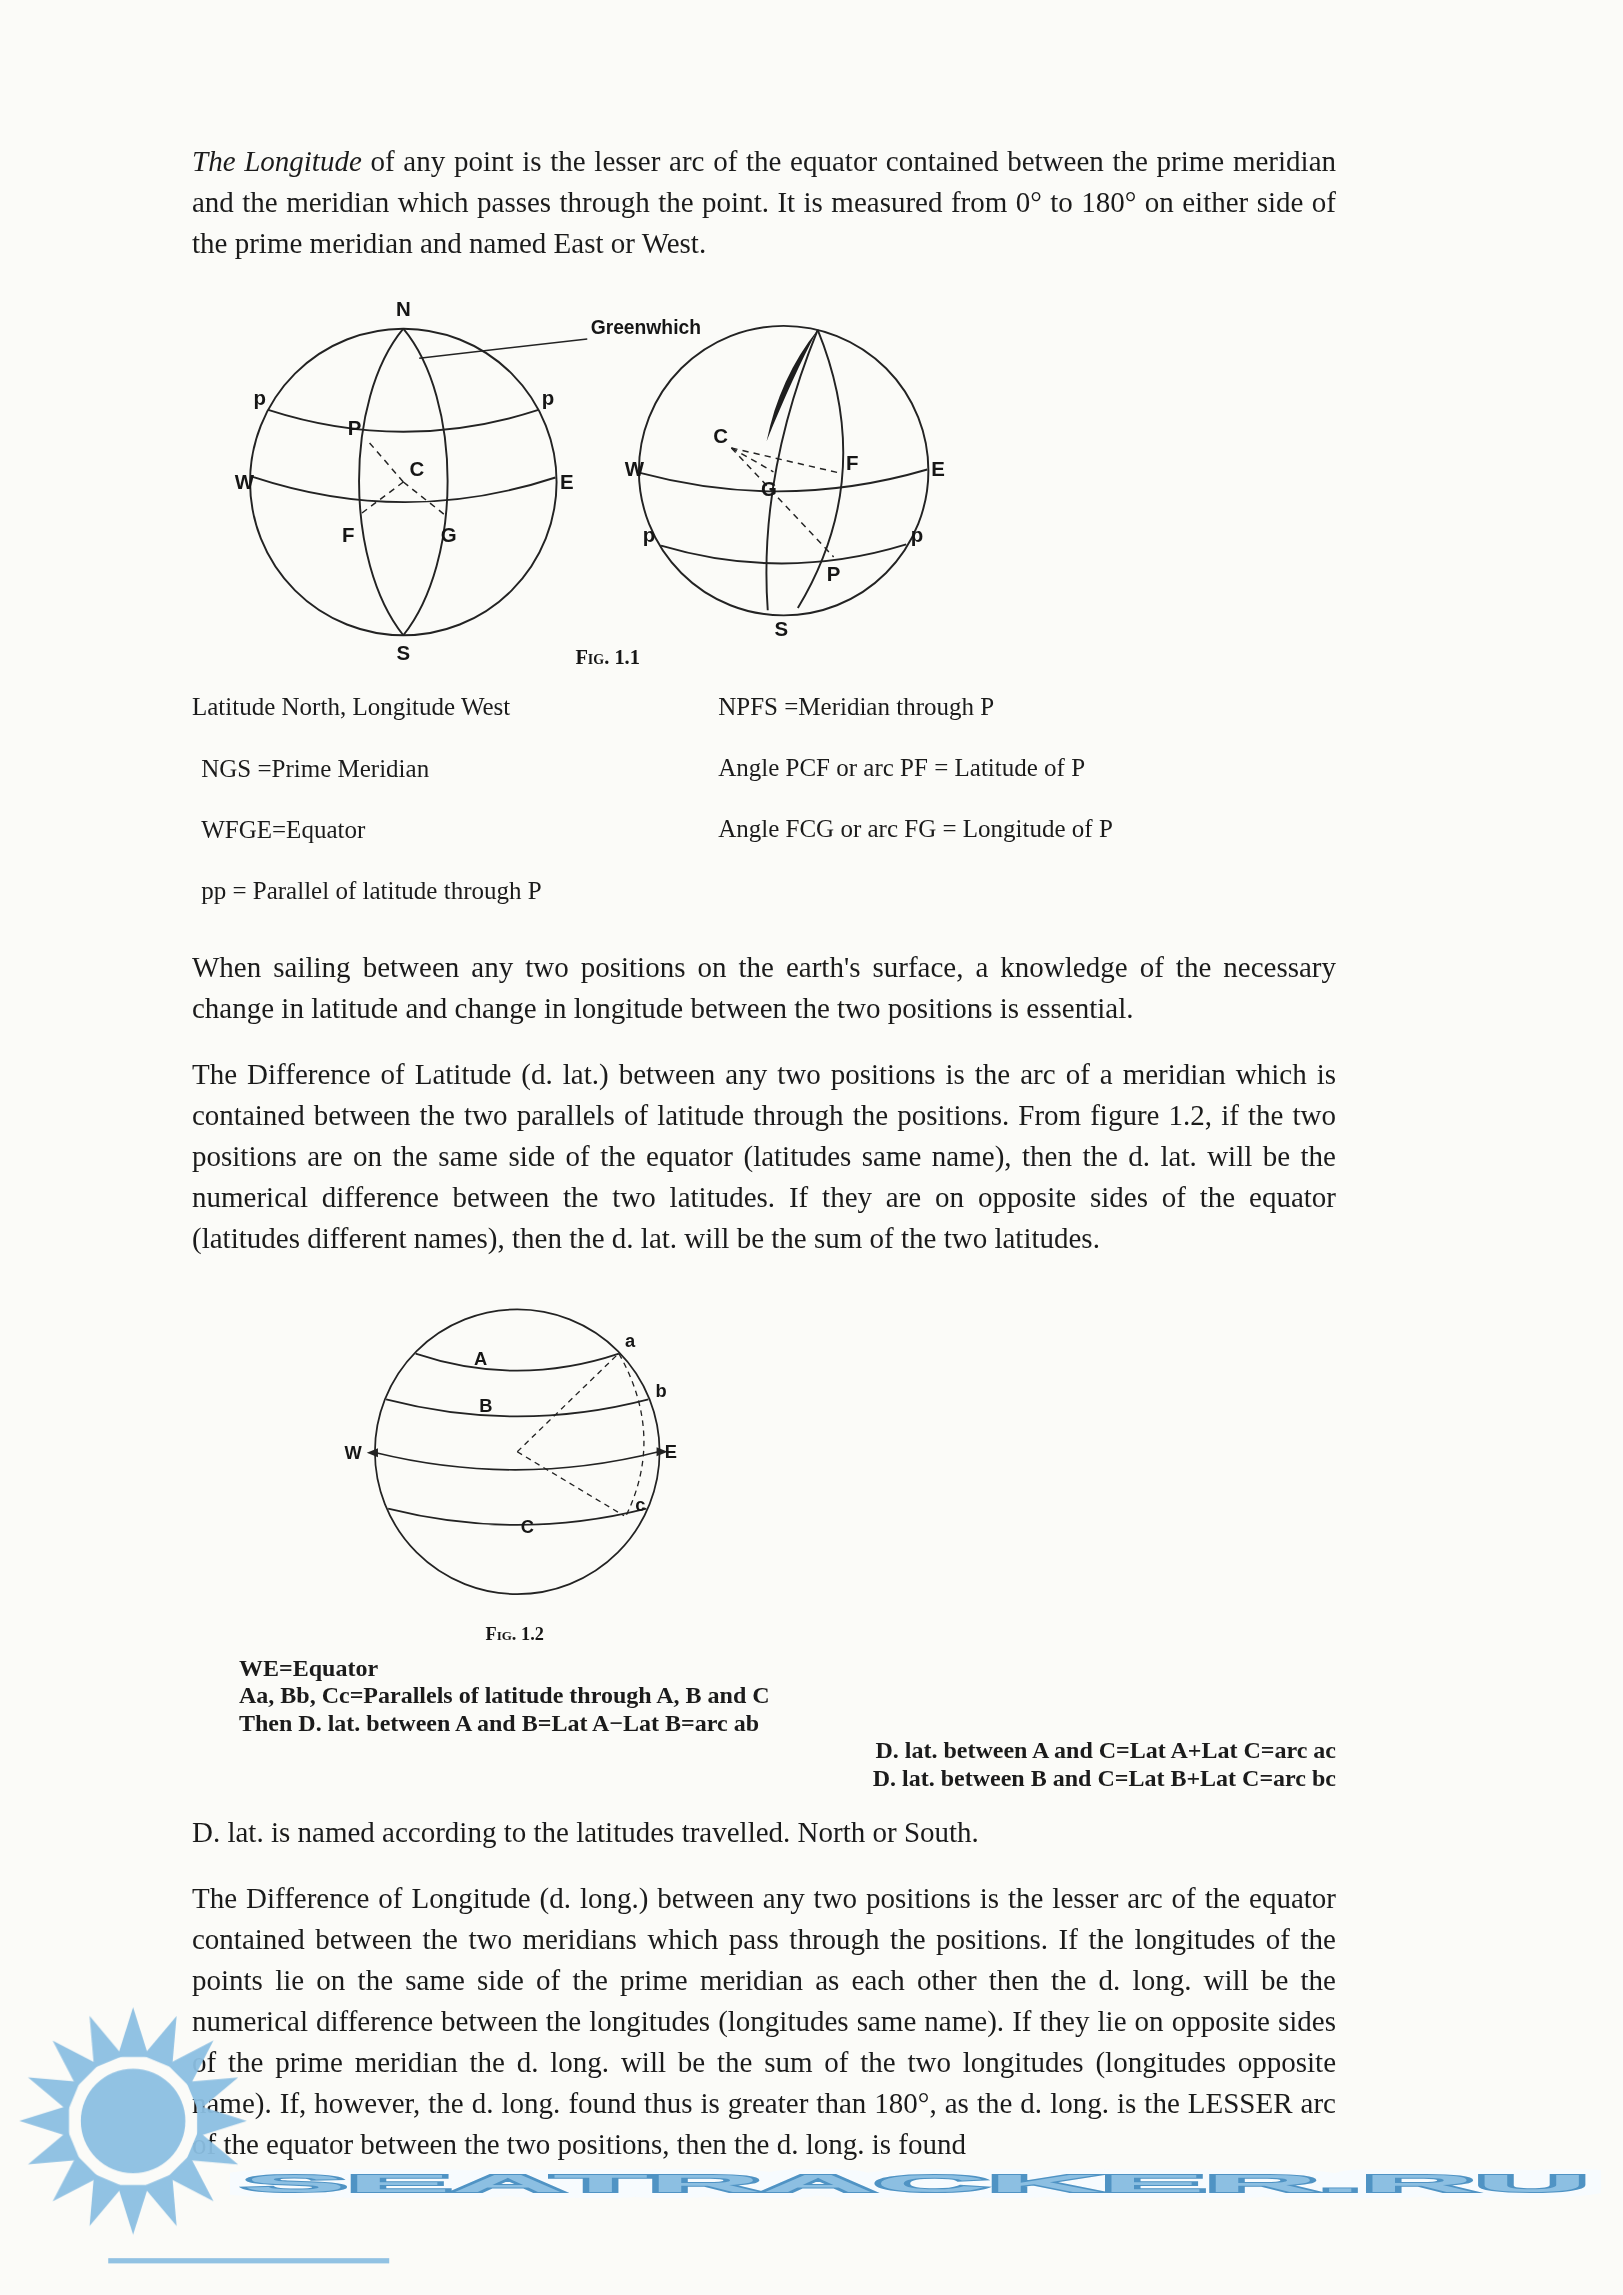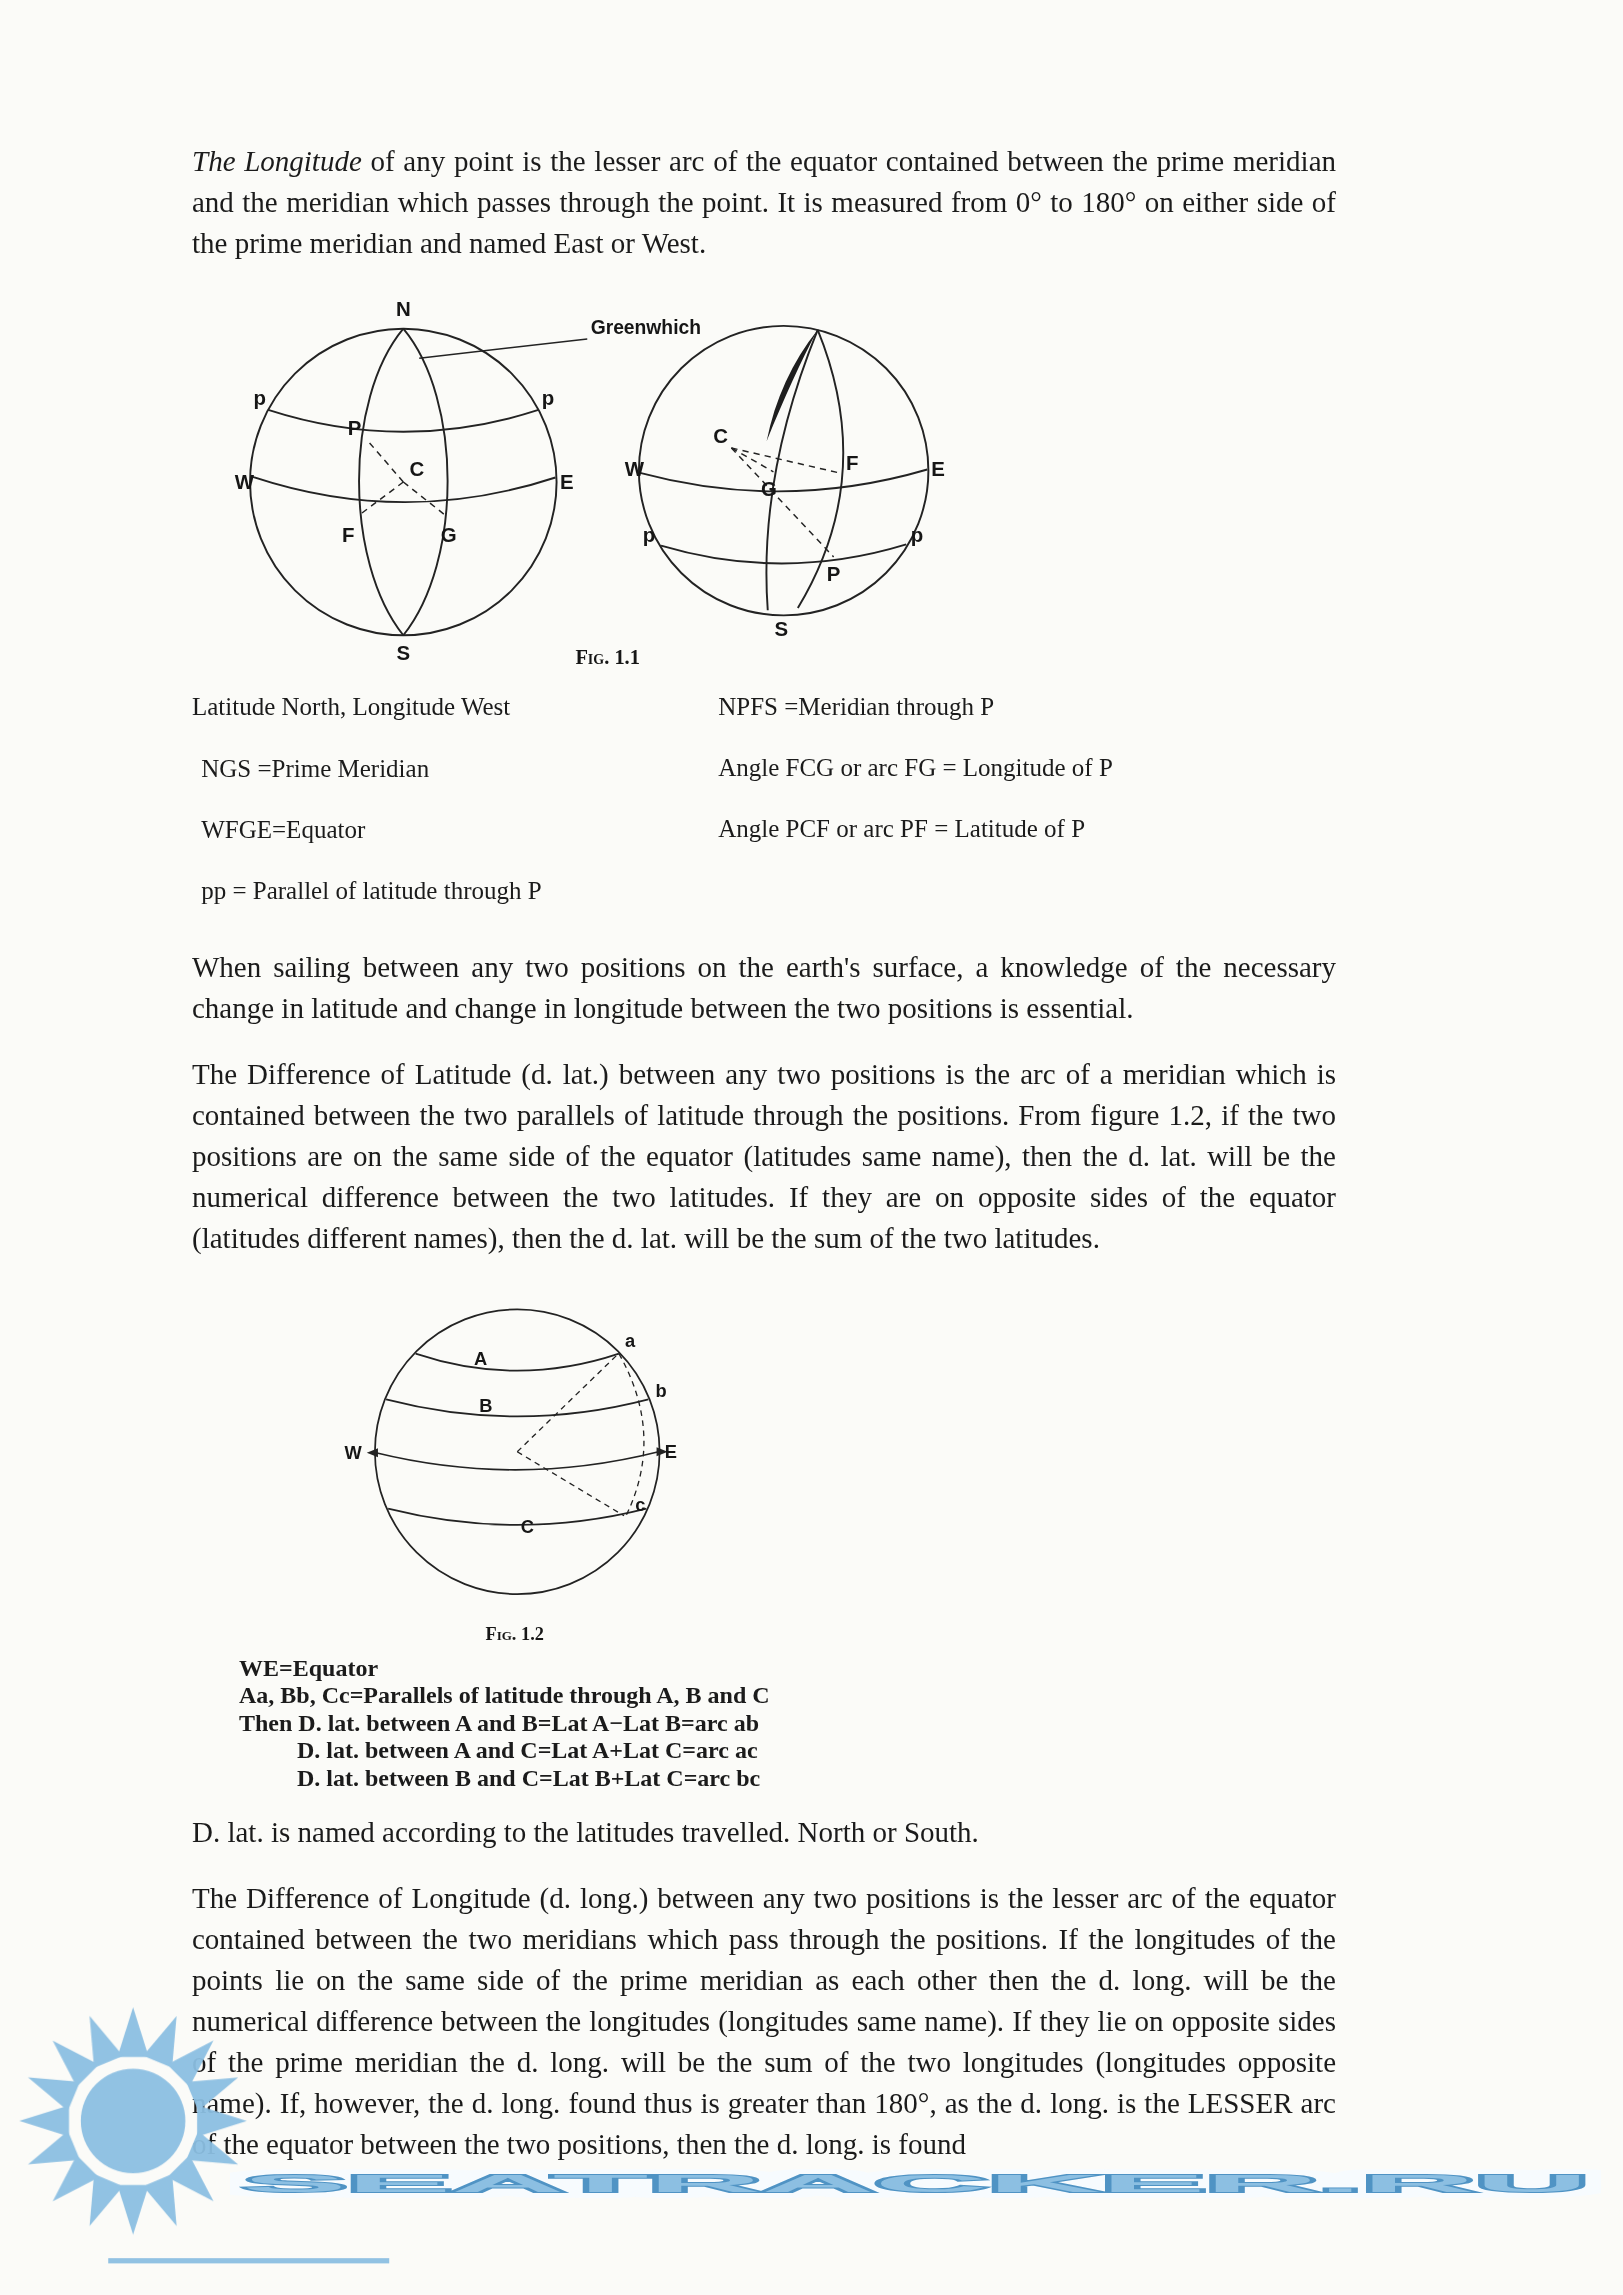--- a/index.html
+++ b/index.html
@@ -52,21 +52,21 @@
   .def { margin-bottom: 26px; padding-left: 9.2px; }
 
   .legend {
     font-family: "Liberation Serif", serif;
     font-weight: bold;
     font-size: 24px;
     line-height: 27.5px;
     margin: 2.6px 0 19.6px 47px;
     white-space: nowrap;
   }
-  .legend .ind { padding-left: 58px; }
+  .legend .ind { padding-left: 58px; text-align: right; }
 
   .watermark-svg { position: absolute; left: 16.4px; top: 2002px; }
   .wm-halo {
     font-family: "Liberation Sans", sans-serif; font-weight: bold;
     fill: none; stroke: #f7fbfe; stroke-width: 18; stroke-linejoin: round;
   }
   .wm-main {
     font-family: "Liberation Sans", sans-serif; font-weight: bold;
     fill: #8cbfe2; stroke: #4f93c4; stroke-width: 3; paint-order: stroke;
   }
@@ -134,22 +134,22 @@
 
   <div class="cols">
     <div class="col-l">
       <div class="col-title">Latitude North, Longitude West</div>
       <div class="def">NGS =Prime Meridian</div>
       <div class="def">WFGE=Equator</div>
       <div class="def">pp = Parallel of latitude through P</div>
     </div>
     <div class="col-r">
       <div class="def">NPFS =Meridian through P</div>
+      <div class="def">Angle PCF or arc PF = Latitude of P</div>
       <div class="def">Angle FCG or arc FG = Longitude of P</div>
-      <div class="def">Angle PCF or arc PF = Latitude of P</div>
     </div>
   </div>
 
   <p class="para">When sailing between any two positions on the earth's surface, a knowledge of the necessary change in latitude and change in longitude between the two positions is essential.</p>
 
   <p class="para">The Difference of Latitude (d. lat.) between any two positions is the arc of a meridian which is contained between the two parallels of latitude through the positions. From figure 1.2, if the two positions are on the same side of the equator (latitudes same name), then the d. lat. will be the numerical difference between the two latitudes. If they are on opposite sides of the equator (latitudes different names), then the d. lat. will be the sum of the two latitudes.</p>
 
   <div class="fig2-wrap">
     <svg width="397" height="366" viewBox="0 0 780 720">
       <g>

